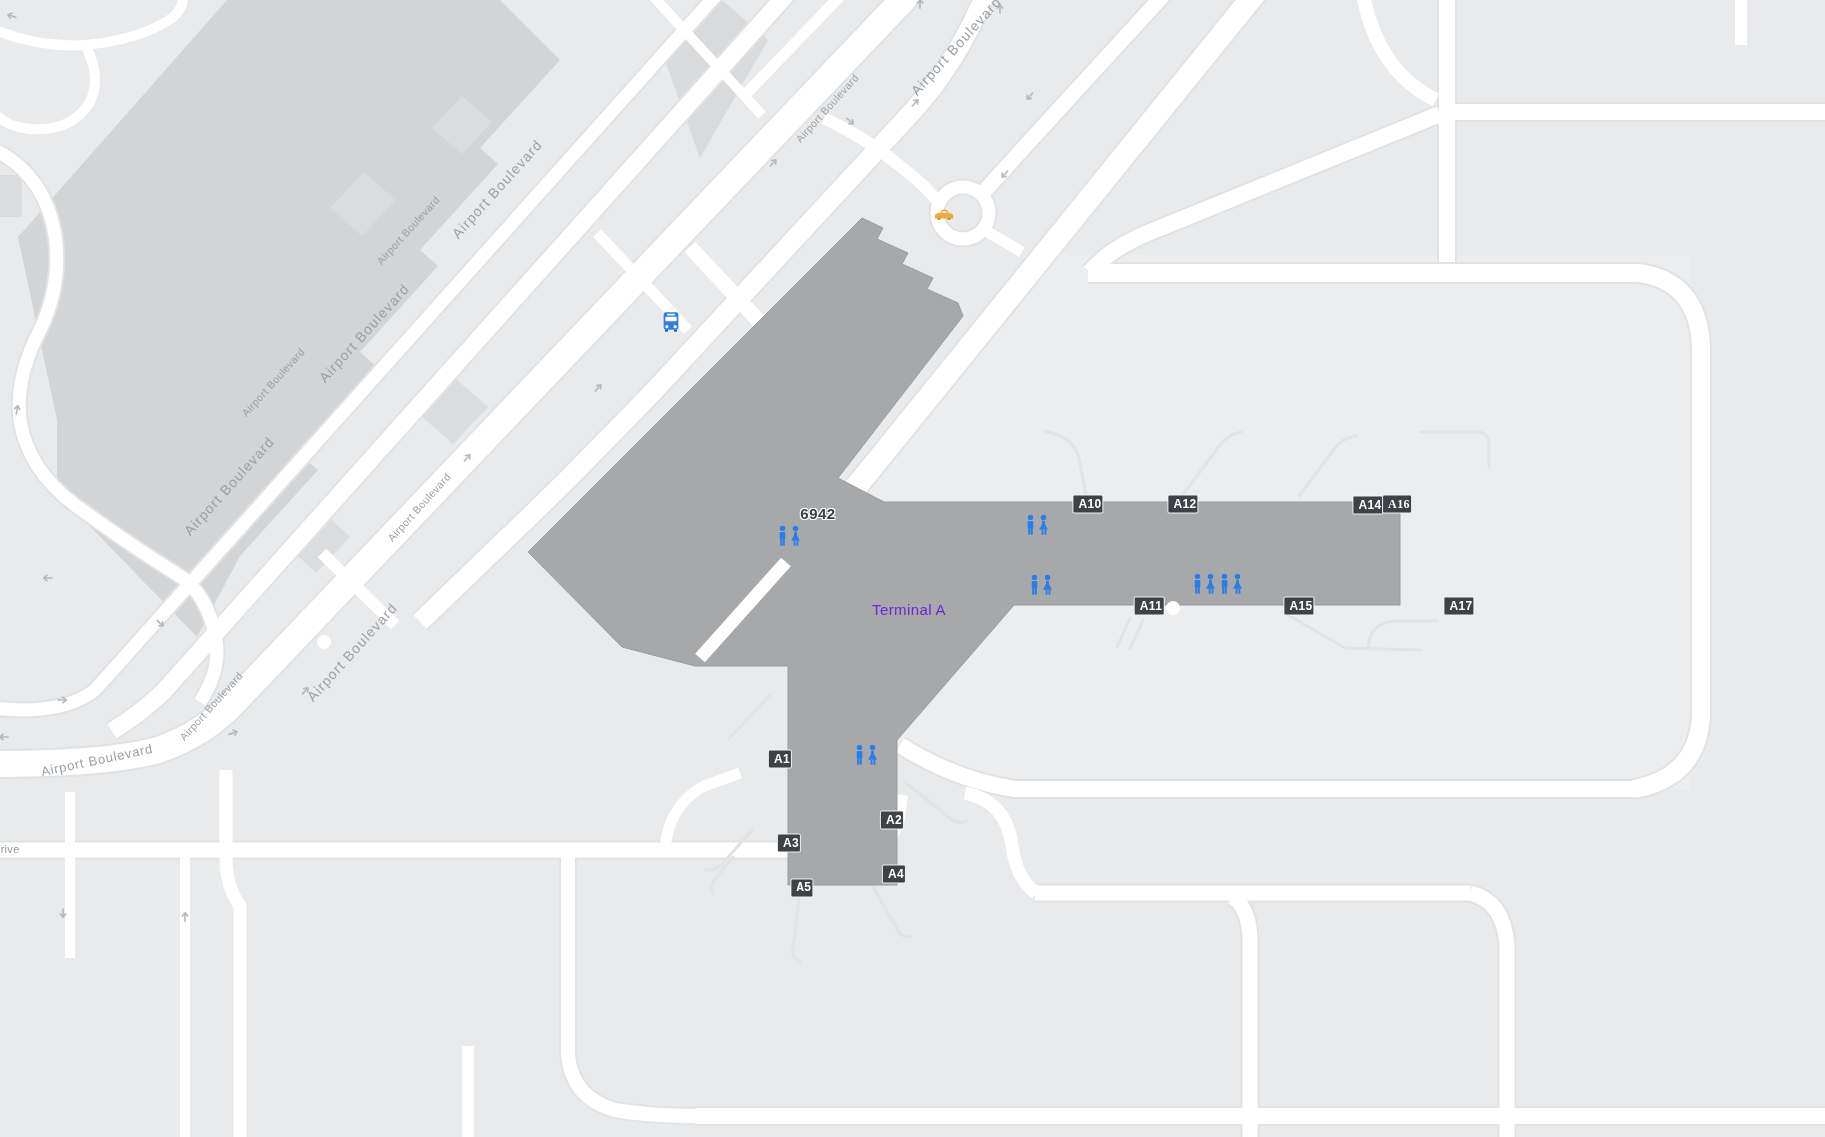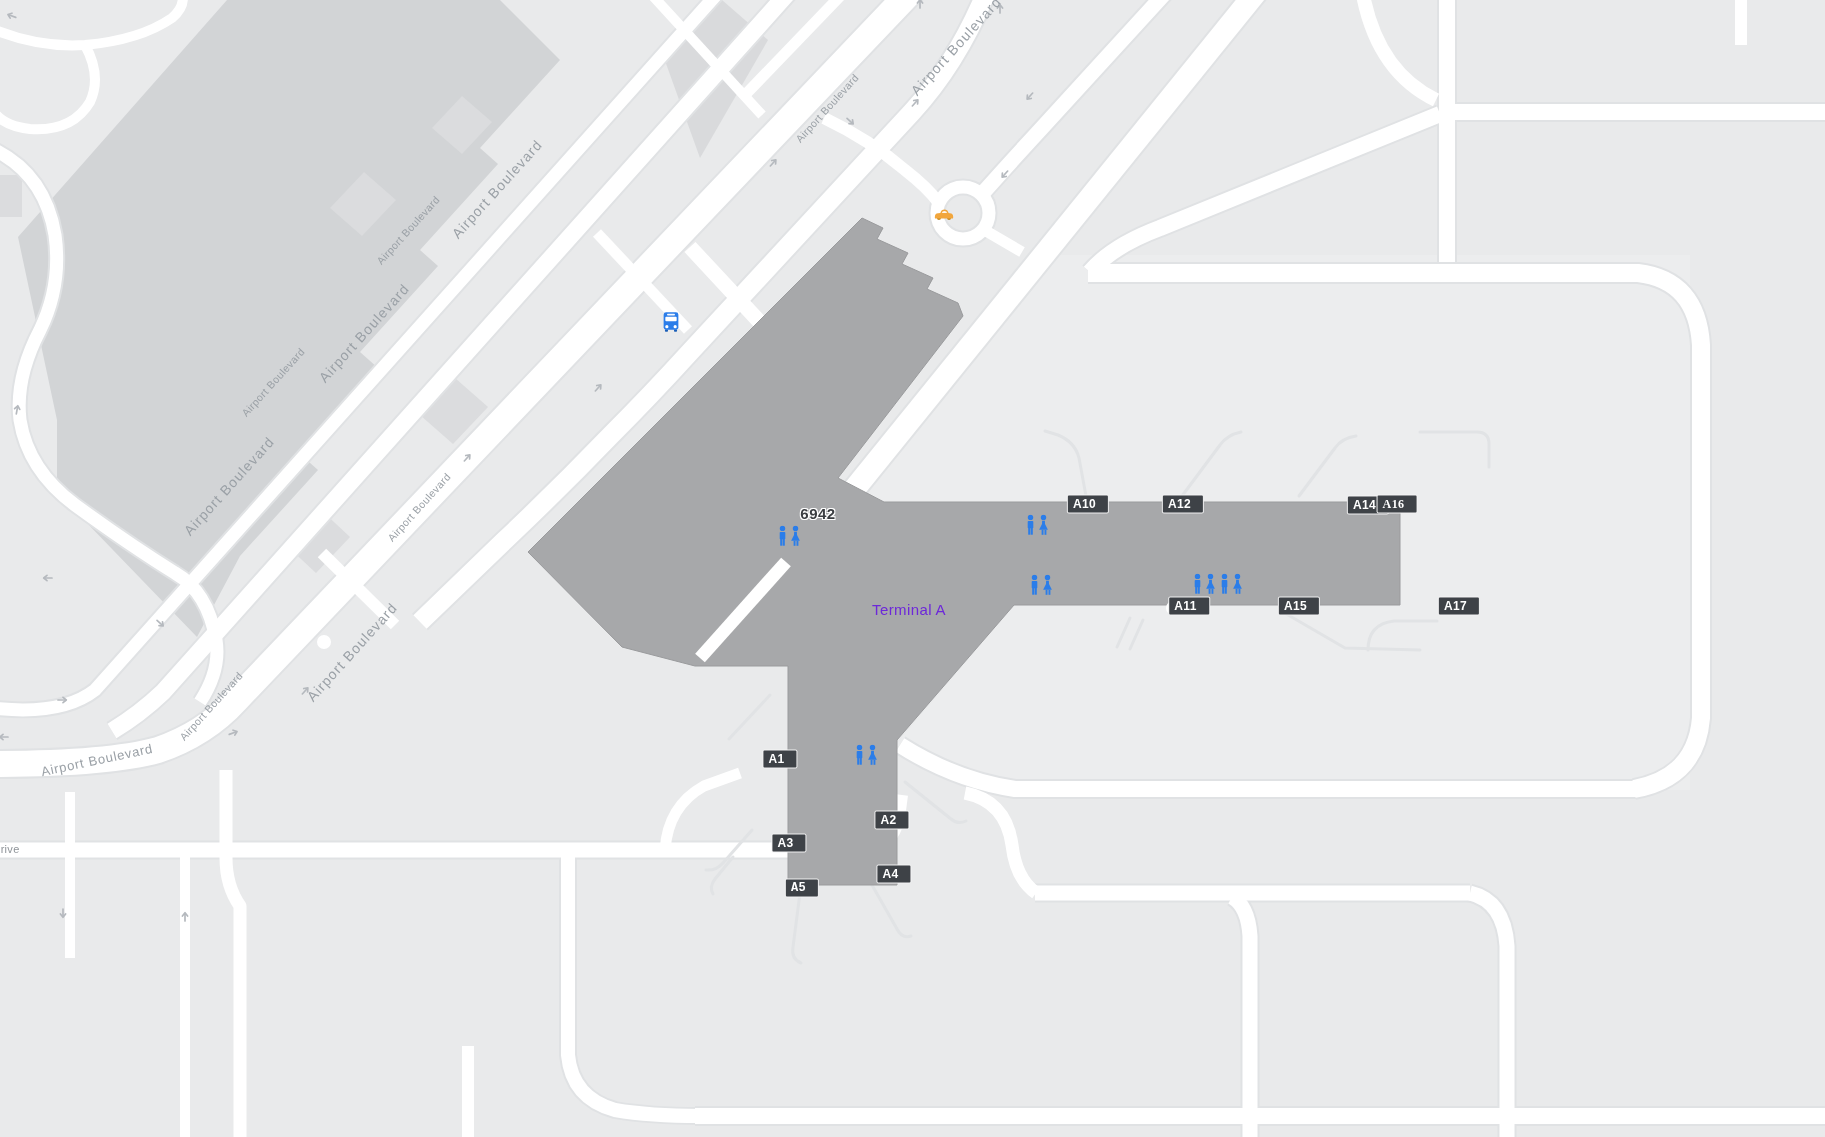--- a/index.html
+++ b/index.html
@@ -2,21 +2,21 @@
 <html><head>
 <meta charset="utf-8">
 <style>
   html,body{margin:0;padding:0;background:#e9eaeb;}
   .stage{position:relative;width:1825px;height:1137px;overflow:hidden;
          font-family:"Liberation Sans",sans-serif;background:#e9eaeb;}
   .stage svg.base{position:absolute;left:0;top:0;}
   
   .gate-badge{position:absolute;transform:translate(-50%,-50%);
     background:#3e4247;color:#fff;font-size:12px;font-weight:700;
-    letter-spacing:.4px;padding:2px 12px 1px 5px;border:1px solid rgba(255,255,255,.9);
+    letter-spacing:.4px;padding:2px 1px 1px 5px;border:1px solid rgba(255,255,255,.9);
     border-radius:2px;line-height:1.15;z-index:30;white-space:nowrap;}
   .road-label{position:absolute;color:#9aa0a6;z-index:10;white-space:nowrap;}
   .road-label.lg{font-size:14px;letter-spacing:1.1px;}
   .road-label.md{font-size:13px;letter-spacing:.8px;}
   .road-label.md2{font-size:11px;letter-spacing:.3px;color:#8f9499;}
   .road-label.sm{font-size:10.5px;letter-spacing:.4px;}
   .poi{position:absolute;transform:translate(-50%,-50%);z-index:20;line-height:0;}
   .map-text{position:absolute;transform:translate(-50%,-50%);z-index:25;white-space:nowrap;padding-left:12px;}
   .terminal-name{font-size:15px;color:#6d28d9;letter-spacing:.4px;}
   .bldg-num{font-size:15px;font-weight:700;color:#3b3e42;letter-spacing:.5px;
@@ -167,21 +167,21 @@
 
 <div class="map-text terminal-name" style="left:903px;top:609px;">Terminal A</div>
 <div class="map-text bldg-num" style="left:812px;top:513px;">6942</div>
 
 <div class="gate-badge" style="left: 780px; top: 759px;">A1</div>
     <div class="gate-badge" style="left: 892px; top: 820px;">A2</div>
     <div class="gate-badge" style="left: 789px; top: 843px;">A3</div>
     <div class="gate-badge" style="left: 894px; top: 874px;">A4</div>
     <div class="gate-badge" style="left: 802px; top: 888px; font-family: Liberation Mono, monospace;">A5</div>
     <div class="gate-badge" style="left: 1088px; top: 504px;">A10</div>
-    <div class="gate-badge" style="left: 1149px; top: 606px; margin-left: 40px;">A11</div>
+    <div class="gate-badge" style="left: 1149px; top: 606px;">A11</div>
     <div class="gate-badge" style="left: 1183px; top: 504px;">A12</div>
     <div class="gate-badge" style="left: 1368px; top: 505px;">A14</div>
     <div class="gate-badge" style="left: 1299px; top: 606px;">A15</div>
     <div class="gate-badge" style="left: 1397px; top: 504px; font-family: Liberation Serif, serif;">A16</div>
     <div class="gate-badge" style="left: 1459px; top: 606px;">A17</div>
     <div class="road-label lg" style="left: 956px; top: 46px; transform: translate(-50%, -50%) rotate(-48deg);">Airport Boulevard</div>
     <div class="road-label sm" style="left: 827px; top: 108px; transform: translate(-50%, -50%) rotate(-48deg);">Airport Boulevard</div>
     <div class="road-label lg" style="left: 497px; top: 189px; transform: translate(-50%, -50%) rotate(-48deg);">Airport Boulevard</div>
     <div class="road-label sm" style="left: 408px; top: 230px; transform: translate(-50%, -50%) rotate(-48deg);">Airport Boulevard</div>
     <div class="road-label lg" style="left: 364px; top: 333px; transform: translate(-50%, -50%) rotate(-48deg);">Airport Boulevard</div>

